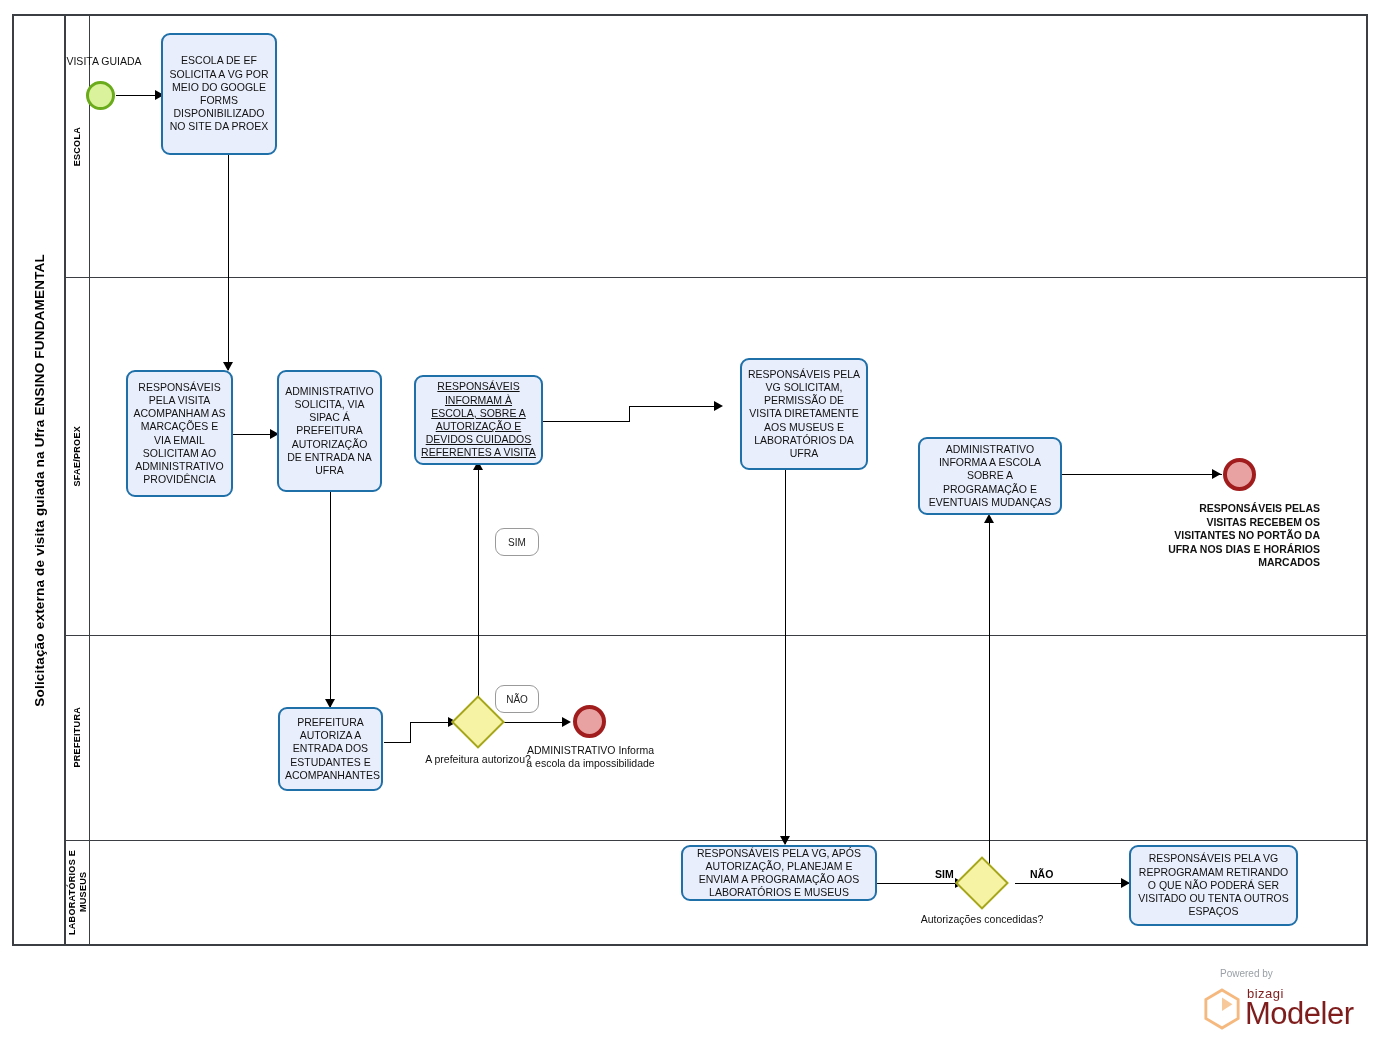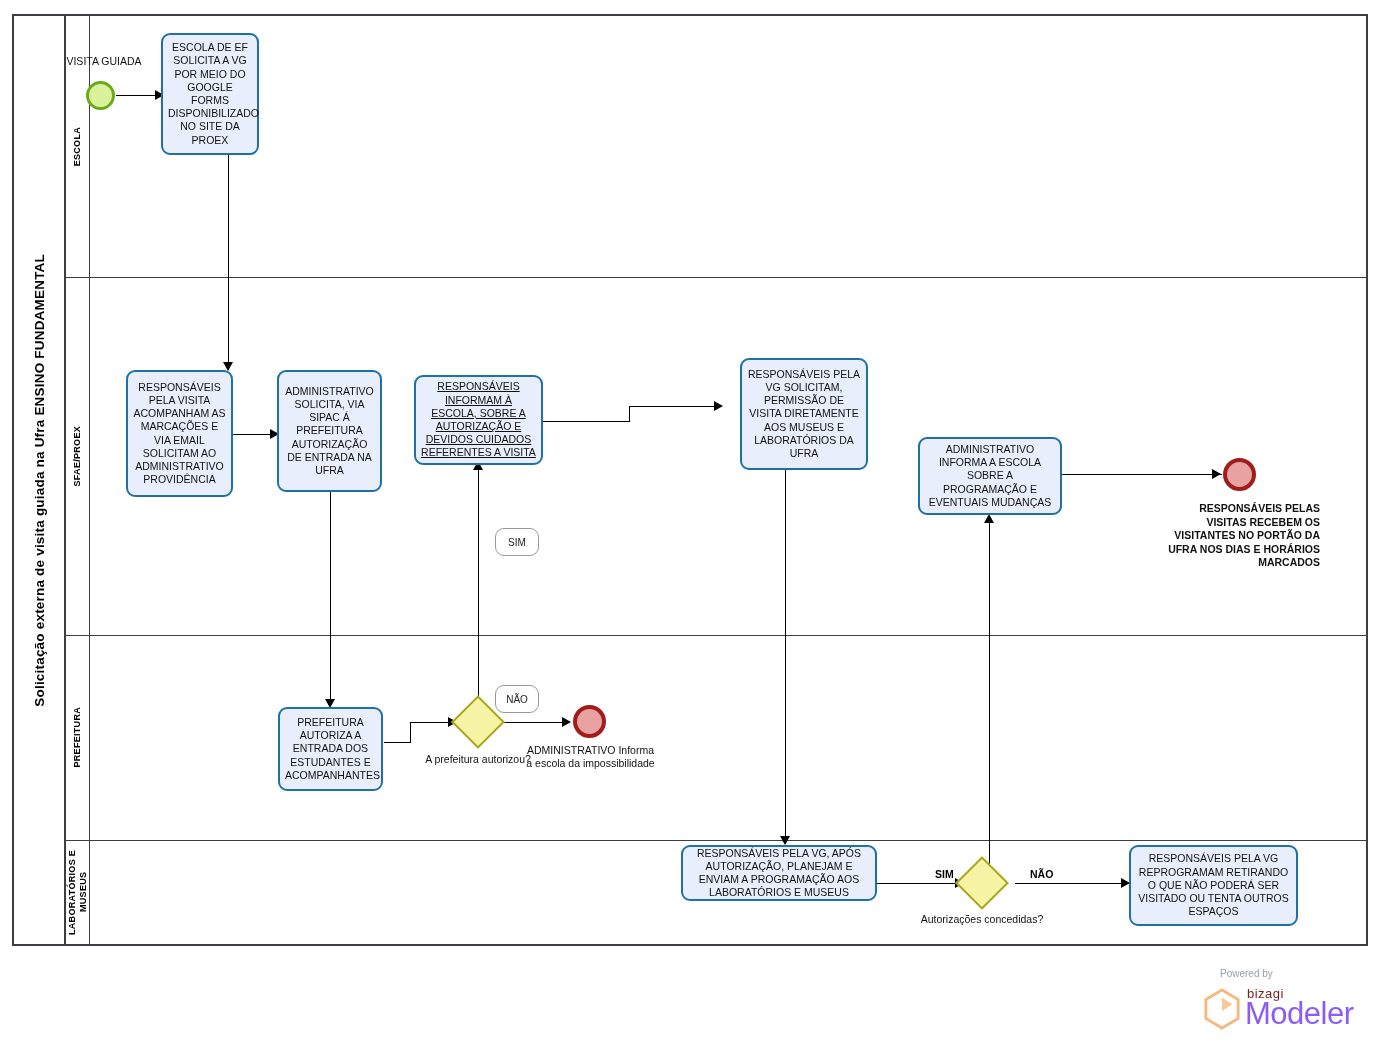--- a/index.html
+++ b/index.html
@@ -192,21 +192,21 @@
     position: absolute;
     left: 52px; top: 18px;
     font-size: 13px;
     color: #7f1d1d;
     letter-spacing: 0.5px;
   }
   .logo-modeler {
     position: absolute;
     left: 50px; top: 28px;
     font-size: 31px;
-    color: #8b5cf6;
+    color: #7f1d1d;
     letter-spacing: -0.5px;
   }
 </style>
 </head>
 <body>
 
 <div id="canvas">
 
   <div class="pool">
 
@@ -281,21 +281,21 @@
 
   <div class="ln-v" style="left:989px; top:519px; height:345px;"></div>
   <div class="arrow arrow-u" style="left:984px; top:514px;"></div>
 
   <div class="ln-h" style="left:1062px; top:474px; width:160px;"></div>
   <div class="arrow arrow-r" style="left:1212px; top:469px;"></div>
 
   <div class="event event-start" style="left:86px; top:81px; width:29px; height:29px;"></div>
   <div class="lbl" style="left:62px; top:55px; width:84px;">VISITA GUIADA</div>
 
-  <div class="task" style="left:161px; top:33px; width:98px; height:122px;">
+  <div class="task" style="left:161px; top:33px; width:116px; height:122px;">
     <span>ESCOLA DE EF SOLICITA A VG POR MEIO DO GOOGLE FORMS DISPONIBILIZADO NO SITE DA PROEX</span>
   </div>
 
   <div class="task" style="left:126px; top:370px; width:107px; height:127px;">
     <span>RESPONSÁVEIS PELA VISITA ACOMPANHAM AS MARCAÇÕES E VIA EMAIL SOLICITAM AO ADMINISTRATIVO PROVIDÊNCIA</span>
   </div>
 
   <div class="task" style="left:277px; top:370px; width:105px; height:122px;">
     <span>ADMINISTRATIVO SOLICITA, VIA SIPAC Á PREFEITURA AUTORIZAÇÃO DE ENTRADA NA UFRA</span>
   </div>

